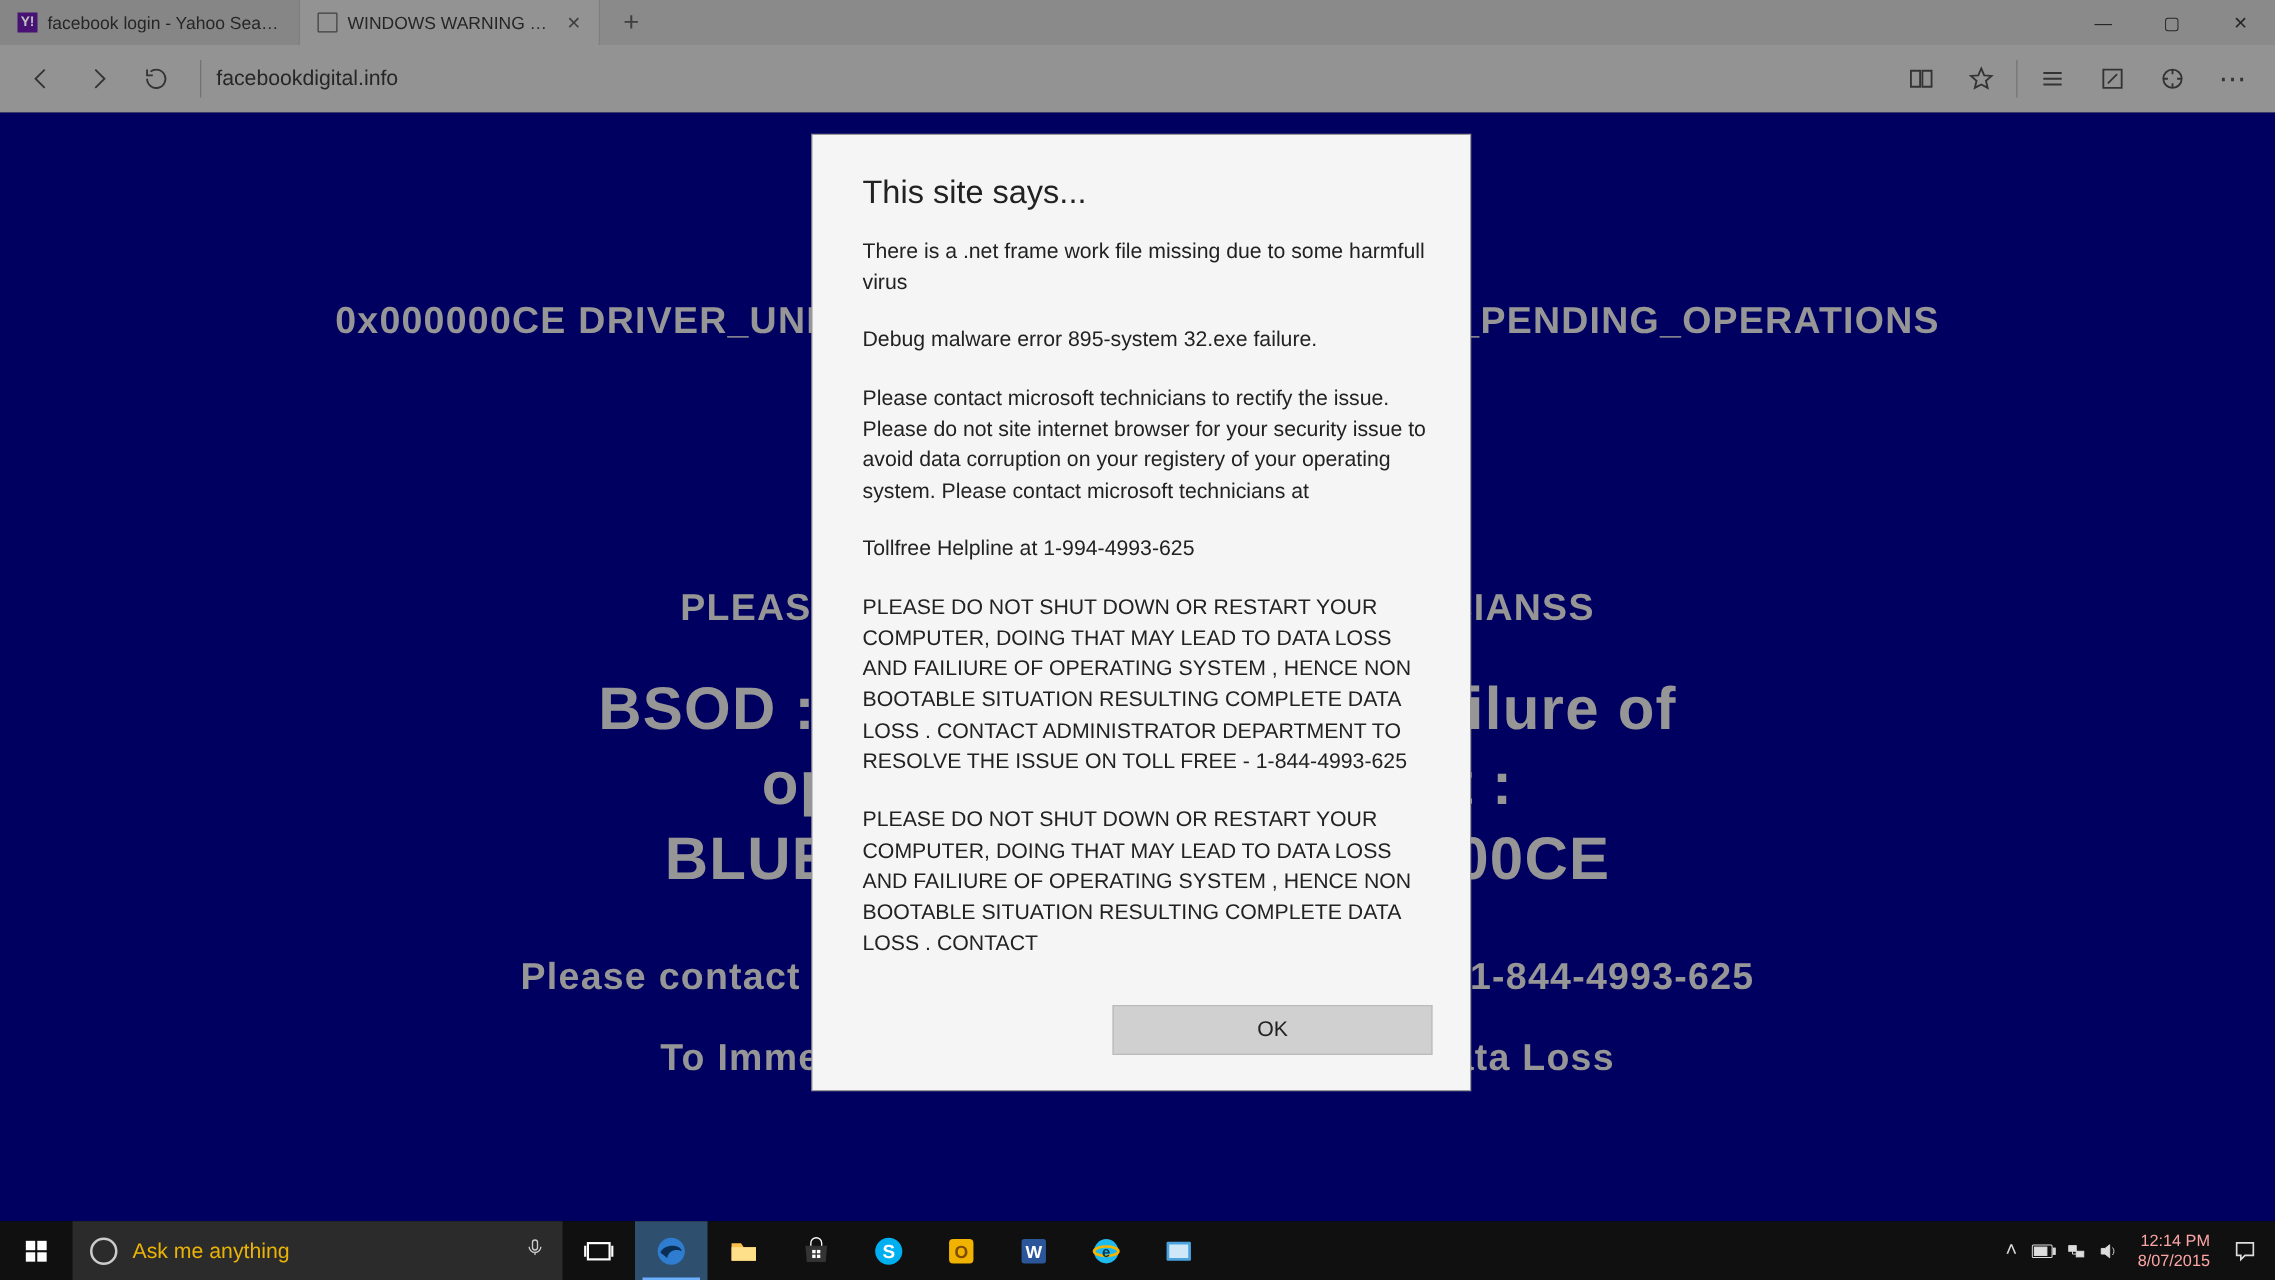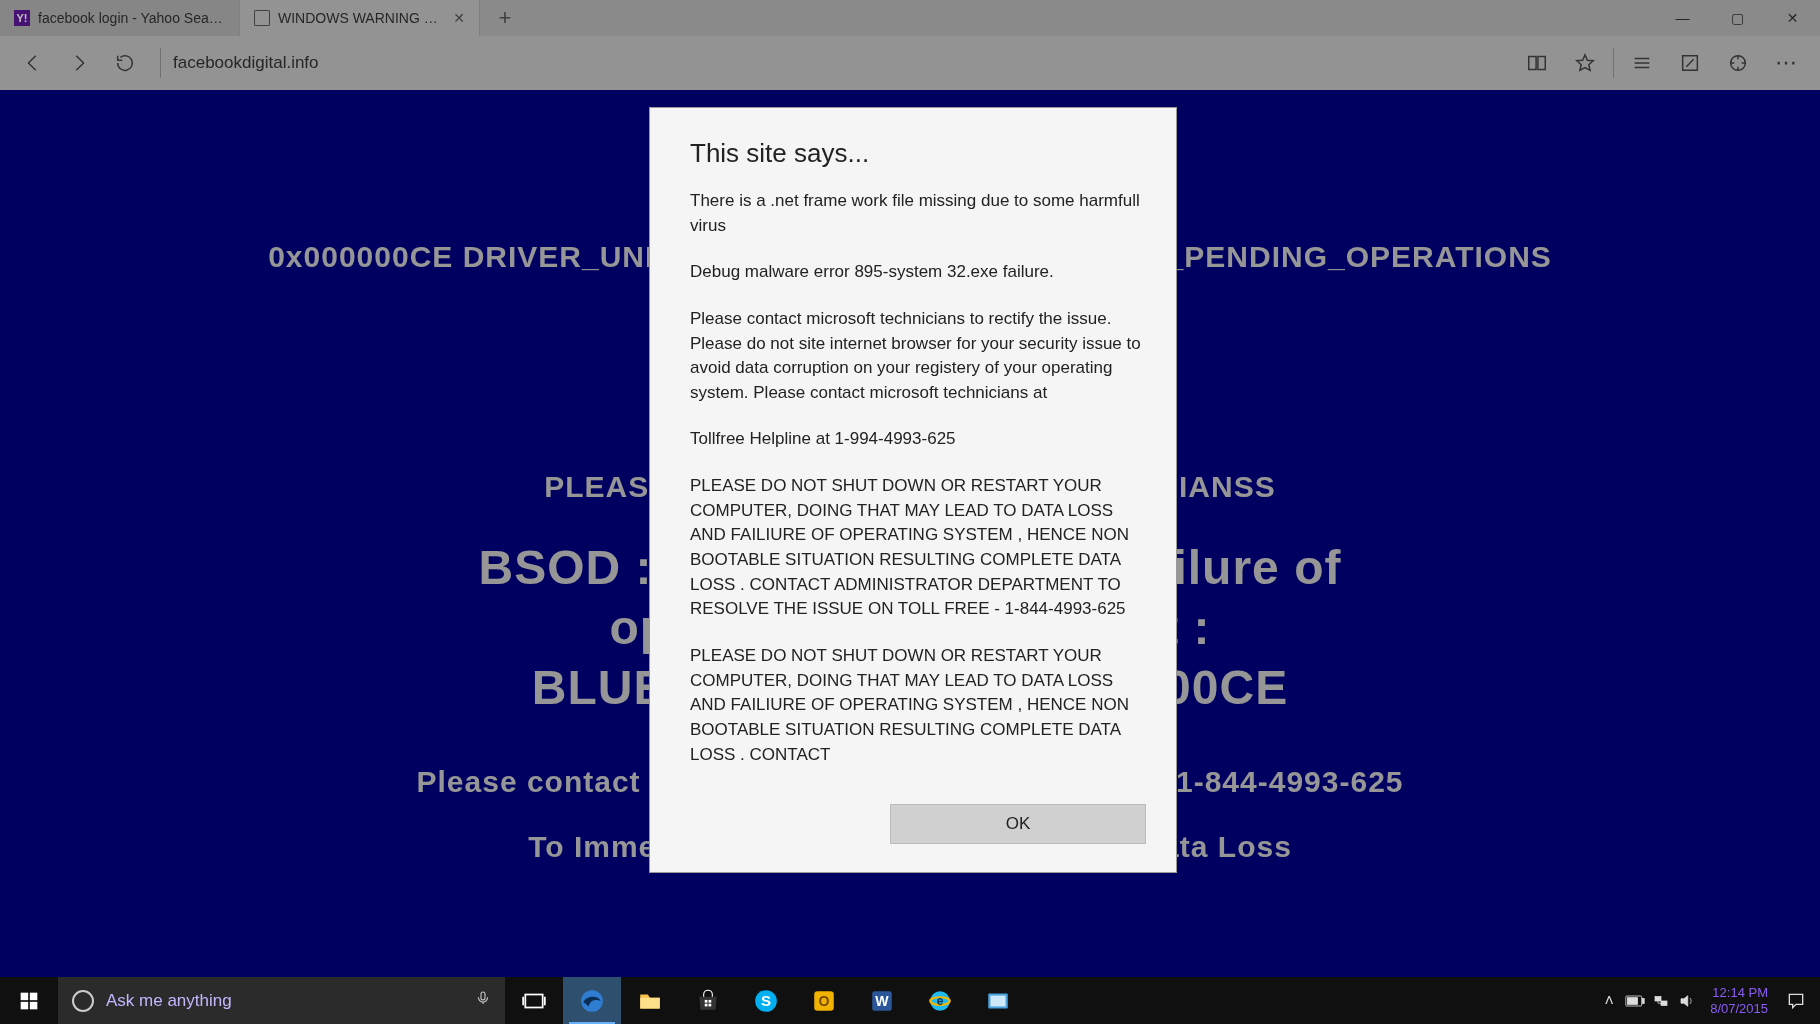--- a/index.html
+++ b/index.html
@@ -82,34 +82,34 @@
 }
 
 
 .taskbar {
   position:absolute; left:0; right:0; bottom:0; height:47px;
   background:#101010; color:#fff; display:flex; align-items:stretch;
 }
 .start-btn { width:58px; display:flex; align-items:center; justify-content:center; }
 .start-btn svg { width:20px; height:20px; fill:#fff; }
 .search-box {
-  width:447px; background:#2b2b2b; display:flex; align-items:center; gap:12px;
-  padding:0 14px; color:#c4b5fd; font-size:17px;
+  width:392px; background:#2b2b2b; display:flex; align-items:center; gap:12px;
+  padding:0 14px; color:#eab308; font-size:17px;
 }
 .cortana { width:22px; height:22px; border:2px solid #ccc; border-radius:50%; }
 .search-box .mic { margin-left:auto; }
 .task-icons { display:flex; }
 .task-icons .app { width:58px; display:flex; align-items:center; justify-content:center; position:relative; }
 .task-icons .app.active { background:#2f4f6f; }
 .task-icons .app.active::after { content:""; position:absolute; bottom:0; left:6px; right:6px; height:2px; background:#6ab0ff; }
 .app svg { width:26px; height:26px; }
 
 .tray { margin-left:auto; display:flex; align-items:center; padding-right:6px; }
 .tray .t-ico { width:26px; display:flex; align-items:center; justify-content:center; }
-.clock { text-align:right; font-size:13px; line-height:1.2; padding:0 10px; color:#8b5cf6; }
+.clock { text-align:right; font-size:13px; line-height:1.2; padding:0 10px; color:#fca5a5; }
 .notif { width:36px; display:flex; align-items:center; justify-content:center; }
 
 
 .fav-y { background:#5f199b; color:#fff; font-size:11px; font-weight:bold; display:flex; align-items:center; justify-content:center; }
 .fav-page { border:1.5px solid #555; border-radius:1px; position:relative; }
 </style>
 </head>
 <body>
 
 <div class="chrome">

